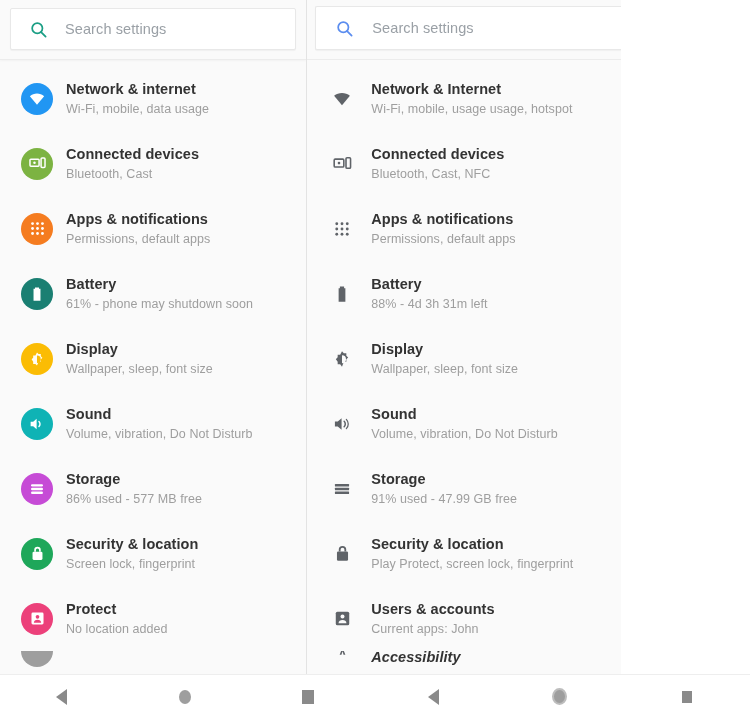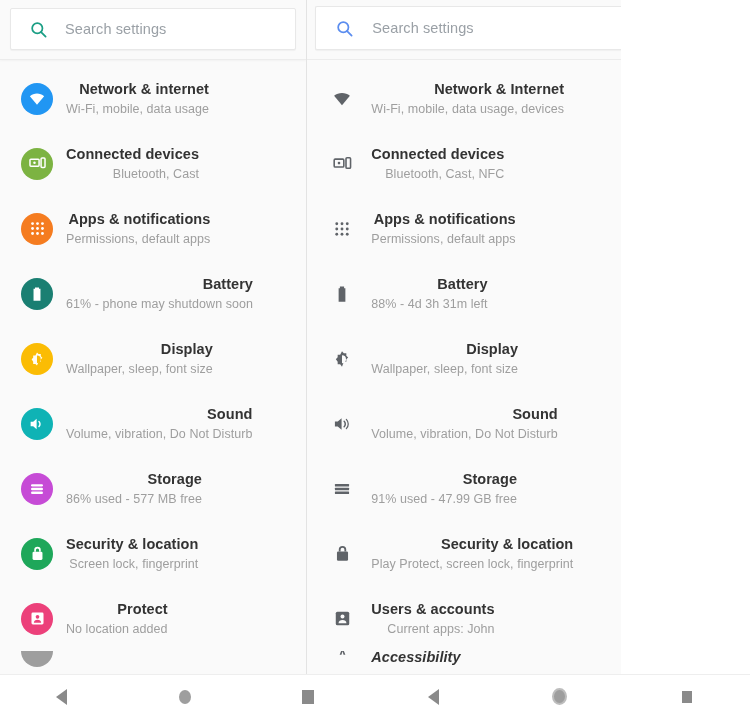--- a/index.html
+++ b/index.html
@@ -93,21 +93,21 @@
 
   .badge {
     width: 32px;
     height: 32px;
     border-radius: 50%;
     display: flex;
     align-items: center;
     justify-content: center;
   }
 
-  .row-text { padding-left: 2px; text-align: right; }
+  .row-text { padding-left: 2px; }
 
   .row-title {
     font-size: 14.5px;
     font-weight: bold;
     color: #333333;
     line-height: 19px;
     letter-spacing: 0.05px;
   }
   .row-sub {
     font-size: 12.5px;
@@ -371,21 +371,21 @@
     <div class="list">
 
       <div class="row">
         <span class="row-icon">
           <svg width="20" height="20" viewBox="0 0 24 24" fill="#5f6368">
             <path d="M2.5 8.2C5.2 6 8.5 4.8 12 4.8s6.8 1.2 9.5 3.4L12 19.5z"></path>
           </svg>
         </span>
         <span class="row-text">
           <div class="row-title">Network &amp; Internet</div>
-          <div class="row-sub">Wi-Fi, mobile, data usage, devices</div>
+          <div class="row-sub">Wi-Fi, mobile, usage usage, hotspot</div>
         </span>
       </div>
 
       <div class="row">
         <span class="row-icon">
           <svg width="21" height="21" viewBox="0 0 24 24" fill="none" stroke="#5f6368" stroke-width="1.8">
             <rect x="2.5" y="7" width="11" height="9" rx="1.2"></rect>
             <rect x="16" y="5.5" width="5.2" height="12" rx="1.2"></rect>
             <circle cx="8" cy="11.5" r="1.5" fill="#5f6368" stroke="none"></circle>
           </svg>

